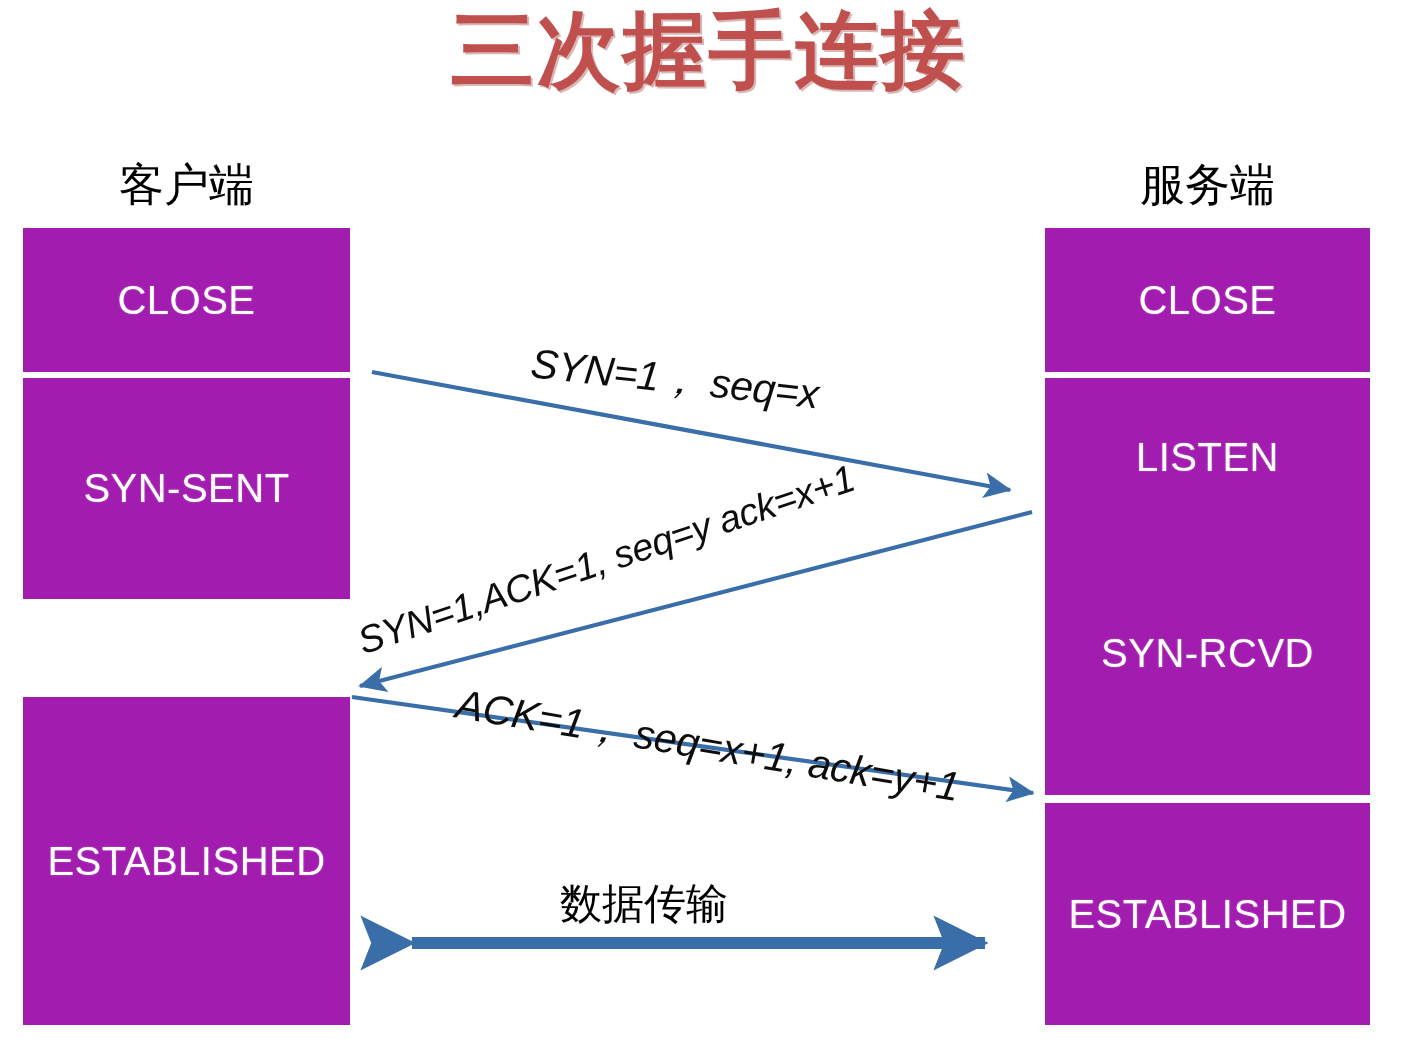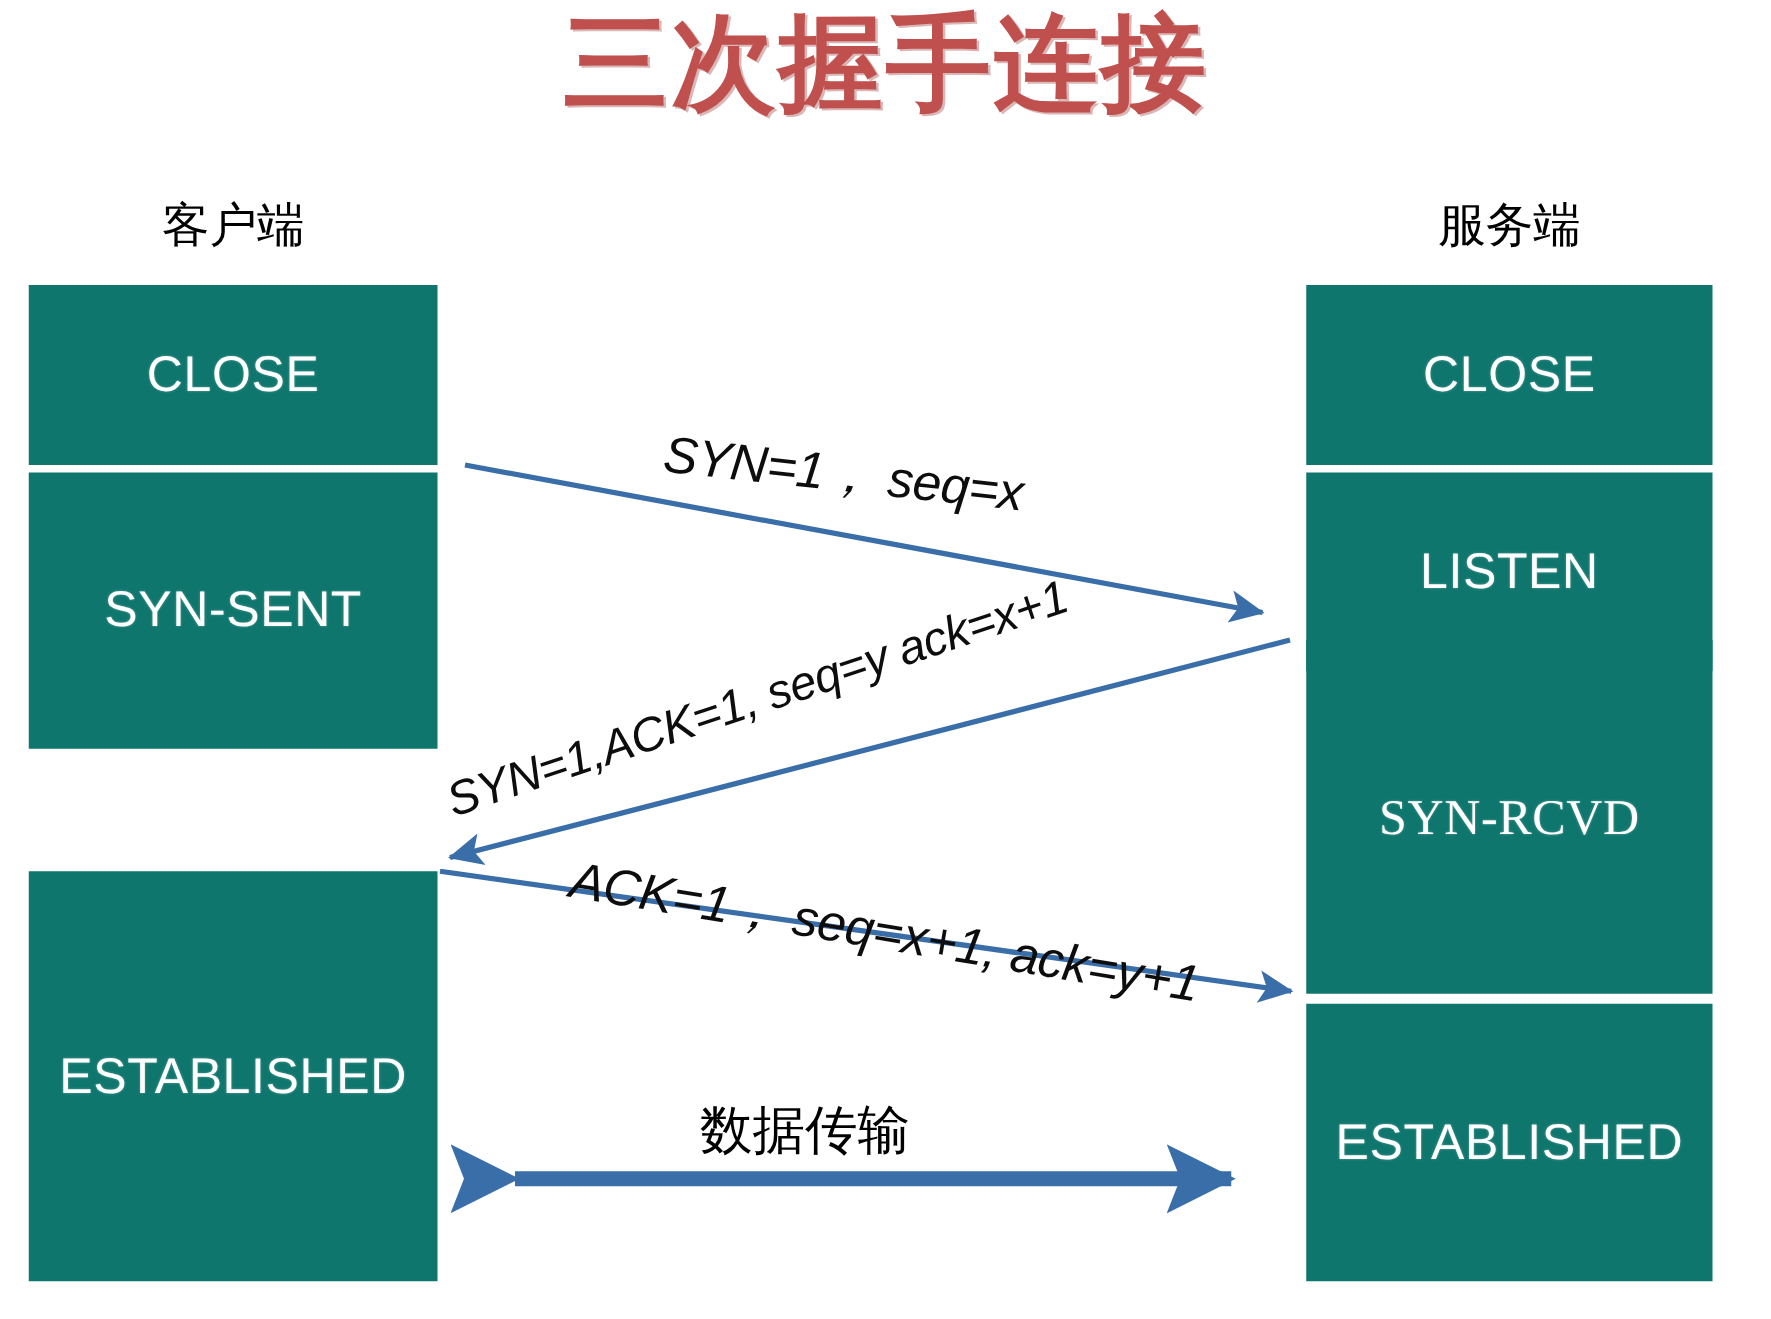--- a/index.html
+++ b/index.html
@@ -31,53 +31,53 @@
     color: #C0504D;
     letter-spacing: 2px;
     line-height: 1.05;
     text-shadow: 2px 2px 0 rgba(150,50,50,0.35);
     white-space: nowrap;
   }
 
   
   .col-caption {
     position: absolute;
-    font-size: 38px;
+    font-size: 45px;
     color: #000000;
     white-space: nowrap;
     text-align: center;
   }
   #caption-client { left: 23px;   top: 155px; width: 327px; }
   #caption-server { left: 1045px; top: 155px; width: 325px; }
 
   
   .state-box {
     position: absolute;
-    background: #0f766e;
+    background: #a21caf;
     color: #ffffff;
     display: flex;
     align-items: center;
     justify-content: center;
     font-size: 40px;
     letter-spacing: 0.5px;
     box-sizing: border-box;
     text-shadow: 0 0 2px rgba(255,255,255,0.35);
     white-space: nowrap;
   }
   .client-col { left: 23px;  width: 327px; }
   .server-col { left: 1045px; width: 325px; }
 
   
   #cbox-0 { top: 228px; height: 144px; }
   #cbox-1 { top: 378px; height: 221px; }
   #cbox-2 { top: 697px; height: 328px; }
   
   #sbox-0 { top: 228px; height: 144px; }
   #sbox-1 { top: 378px; height: 159px; }
-  #sbox-2 { top: 512px; height: 283px; font-family: Liberation Serif, serif; }
+  #sbox-2 { top: 512px; height: 283px; }
   #sbox-3 { top: 803px; height: 222px; }
 
   
   #arrow-layer {
     position: absolute;
     left: 0; top: 0;
     width: 1417px;
     height: 1055px;
     pointer-events: none;
   }

